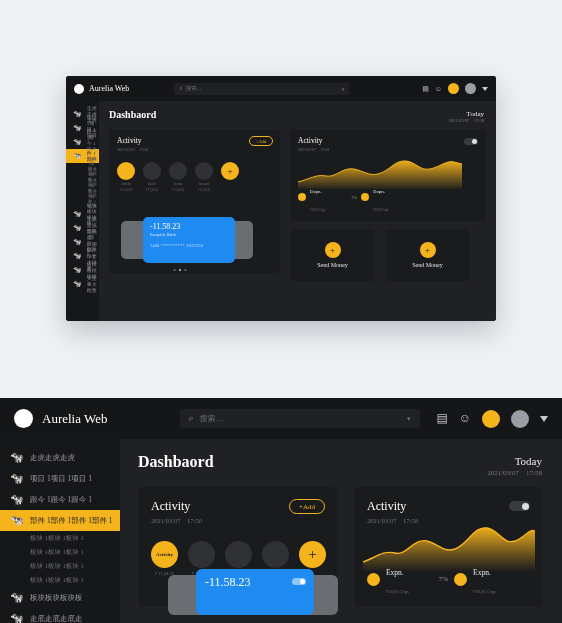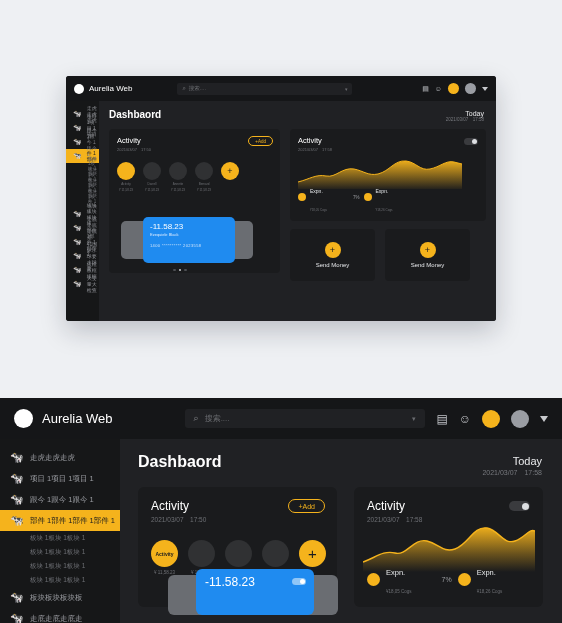--- a/index.html
+++ b/index.html
@@ -2,21 +2,21 @@
 <html><head>
 <meta charset="utf-8">
 <style>
   html,body{margin:0;padding:0;}
   body{
     width:562px;height:623px;
     background:#eef0f3;
     font-family:"Liberation Sans", sans-serif;
     overflow:hidden;
   }
-  .page{position:relative;width:478px;height:623px;}
+  .page{position:relative;width:478px;height:623px;font-family:Liberation Serif, serif;}
 
   
   .preview{
     position:absolute;left:66px;top:76px;width:430px;height:245px;
     background:#1b1c1e;border-radius:3px;overflow:hidden;
     box-shadow:0 10px 26px rgba(20,25,40,.22);
   }
   .pv-top{height:25px;background:#151618;display:flex;align-items:center;padding:0 8px;}
   .pv-logo-dot{width:10px;height:10px;border-radius:50%;background:#fff;margin-right:5px;}
   .pv-title{color:#fff;font-size:8px;}

